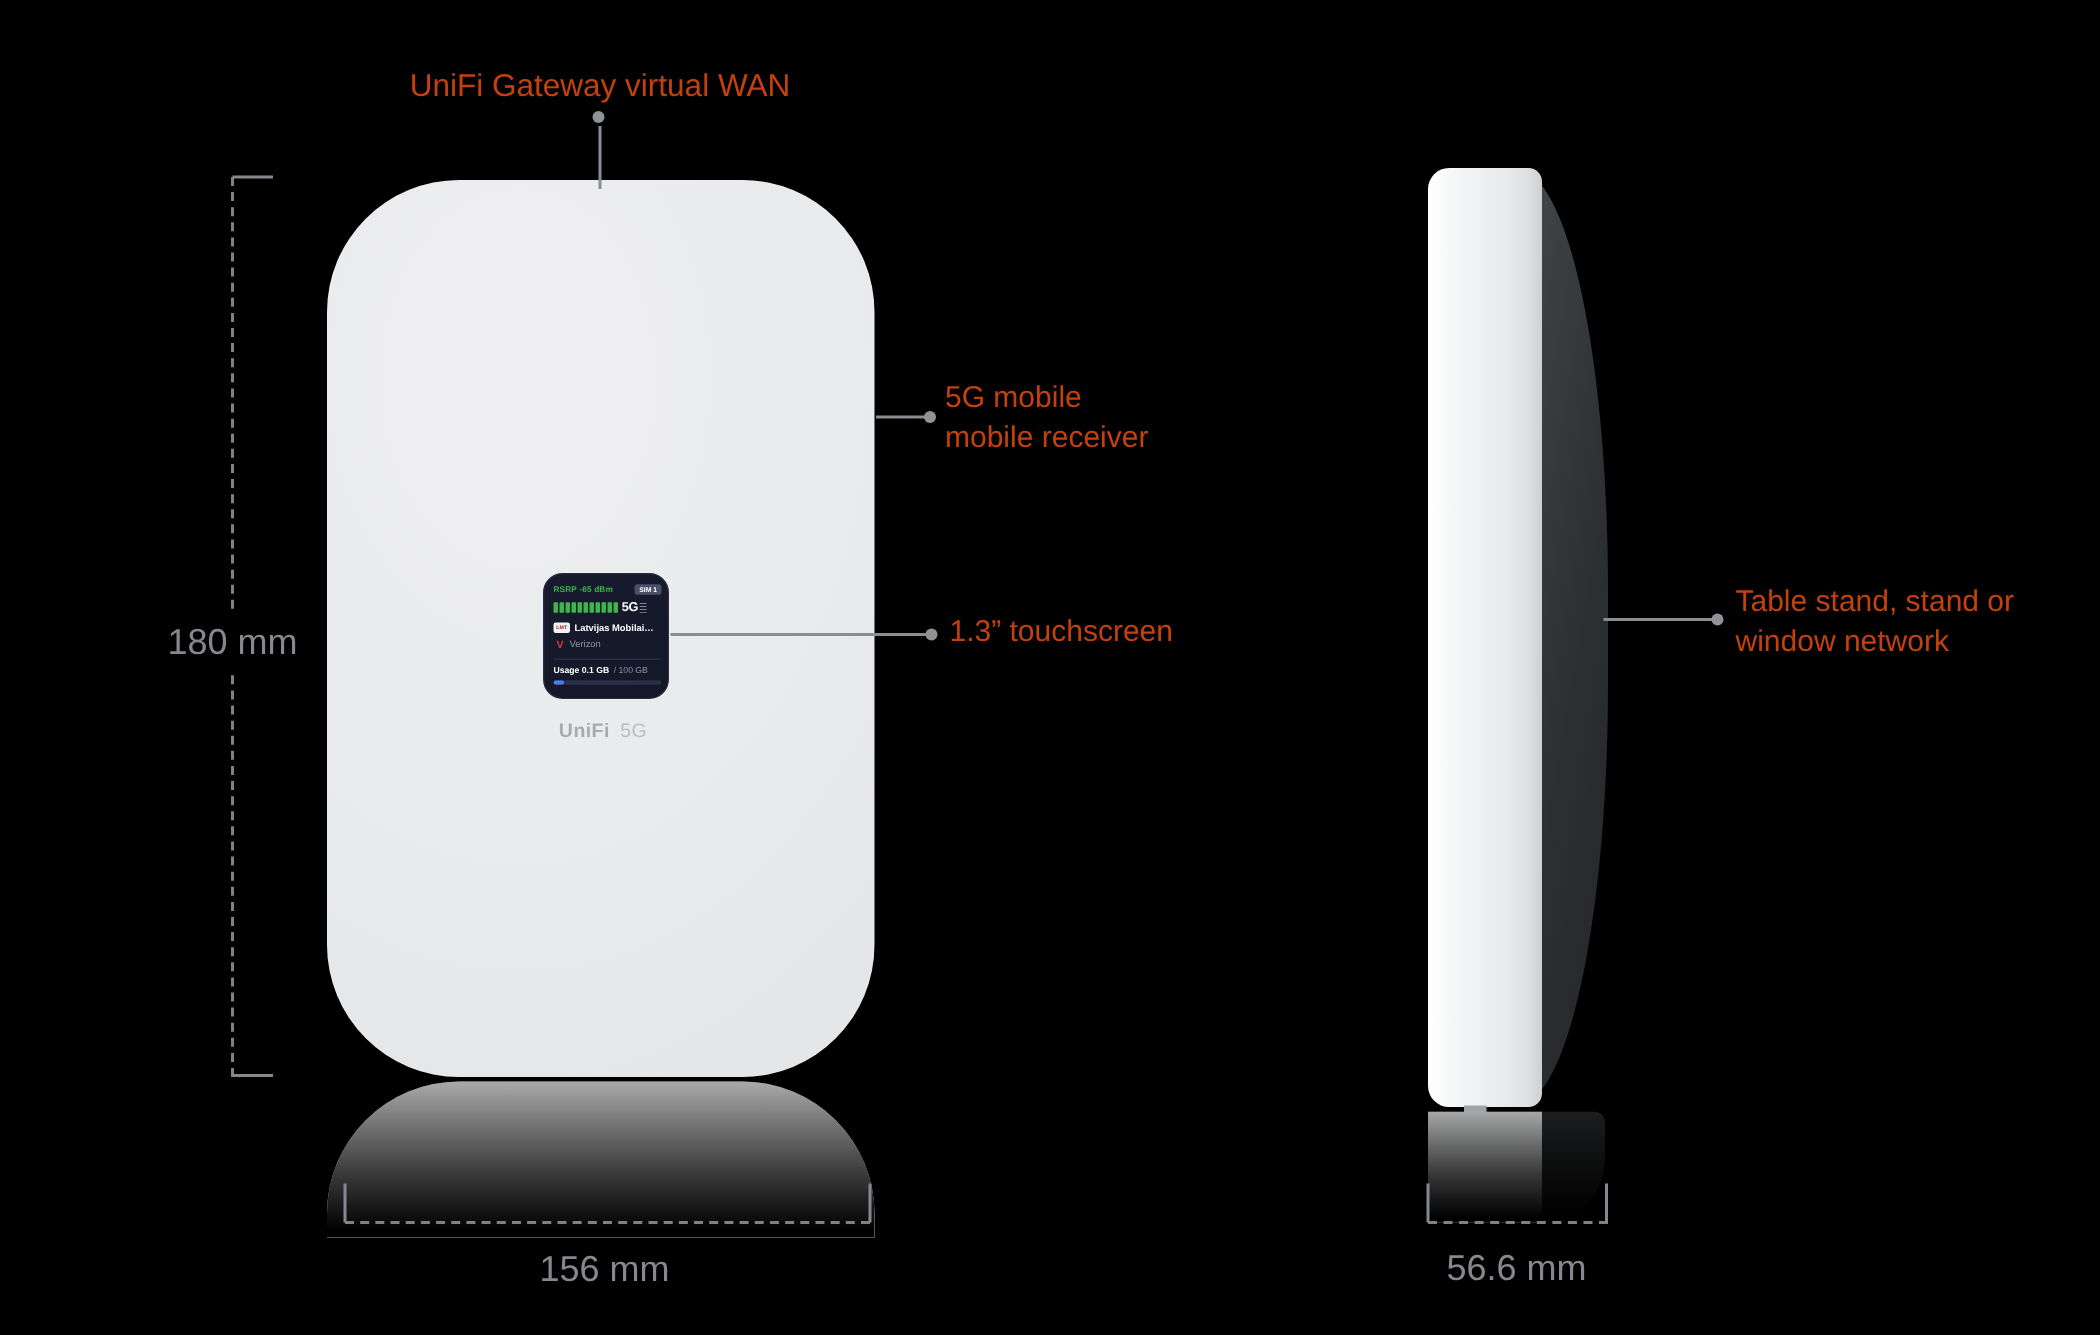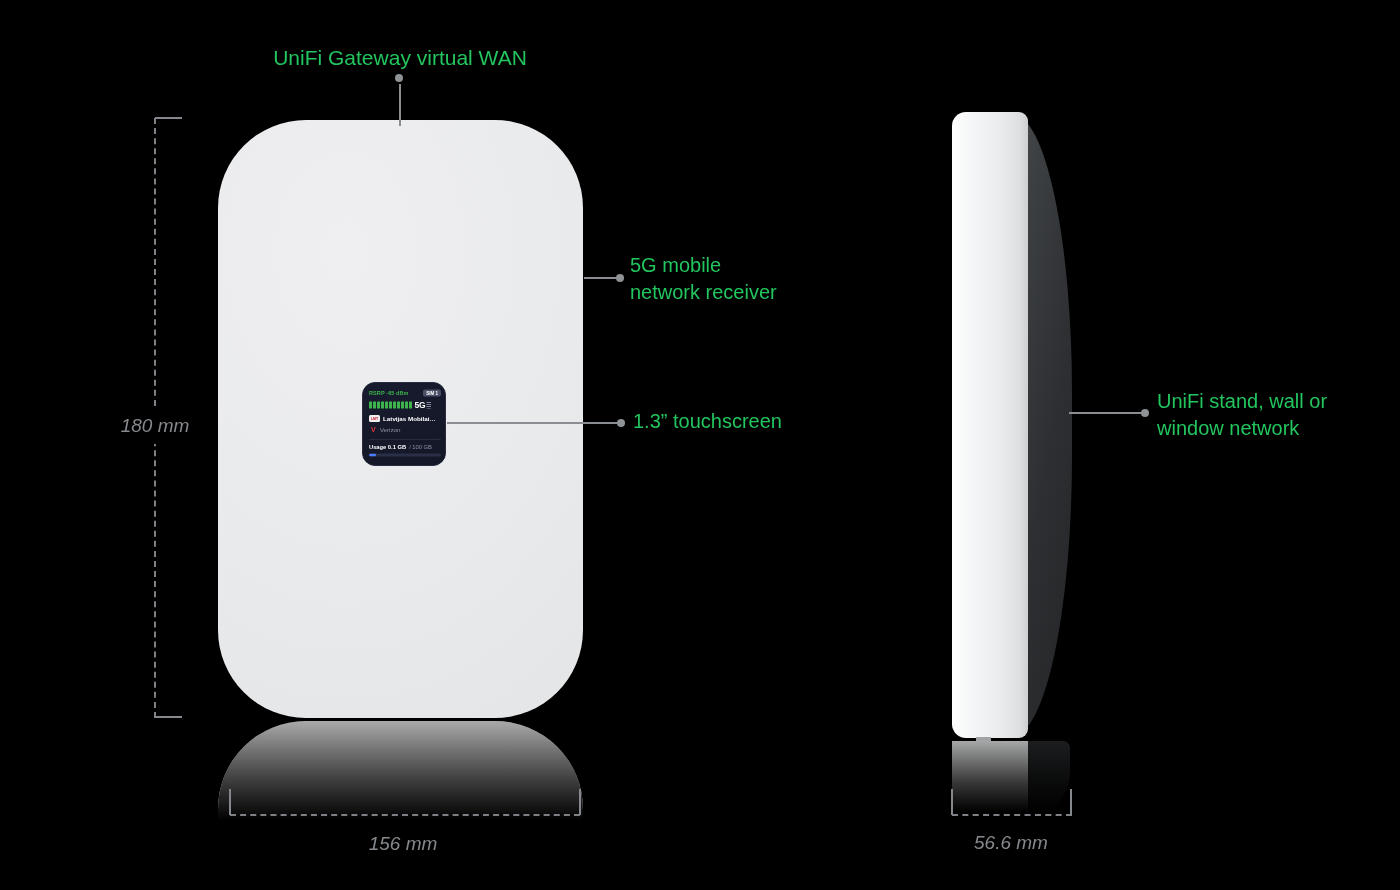--- a/index.html
+++ b/index.html
@@ -3,28 +3,28 @@
 <meta charset="utf-8">
 <style>
   * { margin:0; padding:0; box-sizing:border-box; }
   html,body { background:#000; }
   .stage {
     position:relative; width:1400px; height:890px; background:#000; overflow:hidden;
     font-family:"Liberation Sans", sans-serif;
   }
 
   
-  .note { position:absolute; color:#22c55e; font-size:20px; line-height:27px; }
+  .note { position:absolute; color:#c2410c; font-size:20px; line-height:27px; }
 
   .top-label     { left:218px; top:44px;  width:364px; text-align:center; font-size:21px; }
   .receiver-label{ left:630px; top:252px; }
   .touch-label   { left:633px; top:408px; }
   .mount-label   { left:1157px; top:388px; }
 
-  .dim-label { position:absolute; color:#85898d; font-size:19px;font-style:italic; }
+  .dim-label { position:absolute; color:#85898d; font-size:24px; }
   .dim-h   { left:103px; top:408px; width:104px; text-align:center; background:#000; padding:7px 0; z-index:5; }
   .dim-w   { left:330px; top:833px; width:146px; text-align:center; }
   .dim-d   { left:940px; top:832px; width:142px; text-align:center; }
 
   
   .leader { position:absolute; background:#8a8e92; }
   .leader-dot { position:absolute; width:8px; height:8px; border-radius:50%; background:#8f9396; }
 
   .lead-top      { left:399px; top:84px;  width:2px;  height:42px; }
   .dot-top       { left:395px; top:74px; }
@@ -180,20 +180,24 @@
       <div class="s-row5">
         <span class="usage-main">Usage 0.1 GB</span>
         <span class="usage-total">/ 100 GB</span>
       </div>
       <div class="progress">
         <div class="progress-fill" style="width: 10%;"></div>
       </div>
     </div>
   </div>
 
+  <div class="brand">
+    <span class="b1">UniFi</span>
+    <span class="b2">5G</span>
+  </div>
 
   <div class="side-back"></div>
   <div class="side-panel"></div>
   <div class="side-foot"></div>
   <div class="side-reflection">
     <div class="side-ref-white"></div>
     <div class="side-ref-dark"></div>
   </div>
 
   <div class="leader lead-top"></div>
@@ -205,27 +209,27 @@
   <div class="leader lead-touch"></div>
   <div class="leader-dot dot-touch"></div>
 
   <div class="leader lead-mount"></div>
   <div class="leader-dot dot-mount"></div>
 
   <div class="note top-label">UniFi Gateway virtual WAN</div>
 
   <div class="note receiver-label">
     <div>5G mobile</div>
-    <div>network receiver</div>
+    <div>mobile receiver</div>
   </div>
 
   <div class="note touch-label">1.3” touchscreen</div>
 
   <div class="note mount-label">
-    <div>UniFi stand, wall or</div>
+    <div>Table stand, stand or</div>
     <div>window network</div>
   </div>
 
   <div class="dash-v dim-height-line"></div>
   <div class="cap cap-ht"></div>
   <div class="cap cap-hb"></div>
   <div class="dim-label dim-h">180 mm</div>
 
   <div class="dash-h dim-width-line"></div>
   <div class="cap cap-wl"></div>

